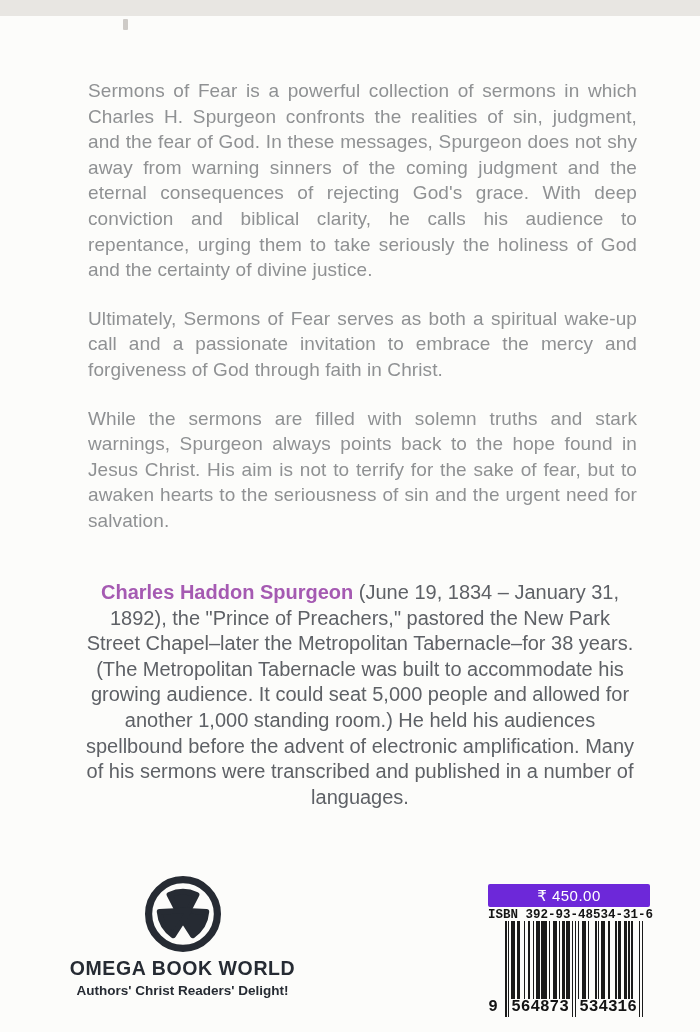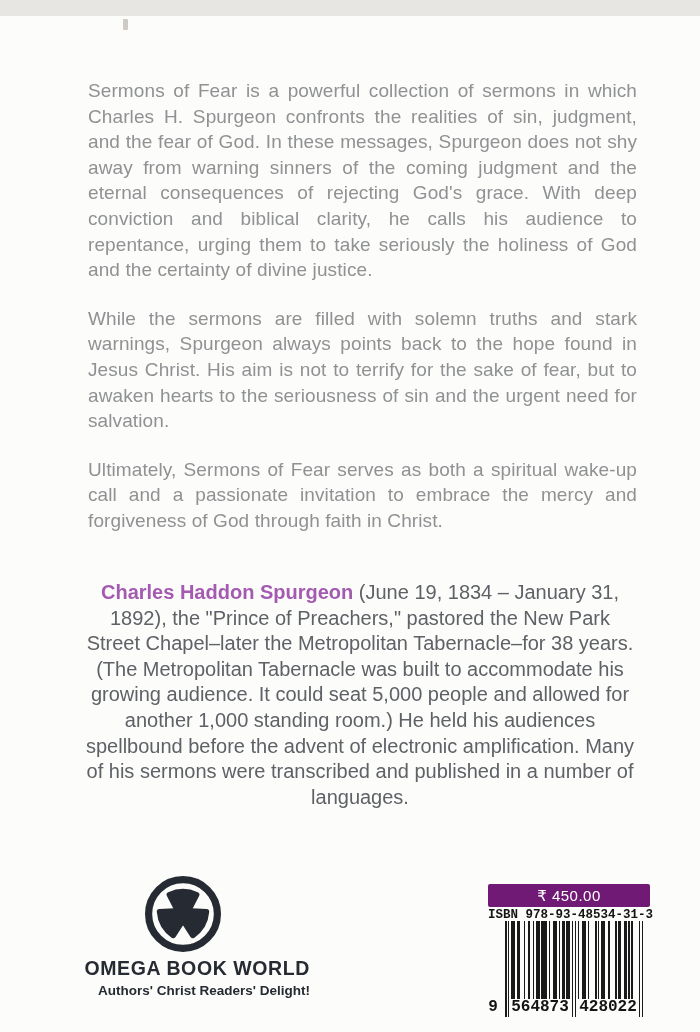--- a/index.html
+++ b/index.html
@@ -40,21 +40,21 @@
     font-size: 20px;
     line-height: 25.6px;
     text-align: center;
     color: #5e6166;
   }
   .bio-name { font-weight: bold; }
 
   
   .publisher {
     position: absolute; left: 55px; top: 858px; width: 255px;
-    text-align: right;
+    text-align: center;
     color: #262b33;
   }
   .logo { display: block; width: 80px; height: 80px; margin: 0 auto; }
   .pub-name {
     margin-top: 3px;
     font-size: 19.5px;
     font-weight: bold;
     letter-spacing: 0.6px;
     white-space: nowrap;
   }
@@ -121,42 +121,42 @@
 </style>
 </head>
 <body>
 
 <div class="cover">
 
   <div class="artifact"></div>
 
   <div class="synopsis">
     <p style="color: rgb(143, 145, 147);">Sermons of Fear is a powerful collection of sermons in which Charles H. Spurgeon confronts the realities of sin, judgment, and the fear of God. In these messages, Spurgeon does not shy away from warning sinners of the coming judgment and the eternal consequences of rejecting God's grace. With deep conviction and biblical clarity, he calls his audience to repentance, urging them to take seriously the holiness of God and the certainty of divine justice.</p>
+    <p style="color: rgb(143, 145, 147);">Ultimately, Sermons of Fear serves as both a spiritual wake-up call and a passionate invitation to embrace the mercy and forgiveness of God through faith in Christ.</p>
     <p style="color: rgb(143, 145, 147);">While the sermons are filled with solemn truths and stark warnings, Spurgeon always points back to the hope found in Jesus Christ. His aim is not to terrify for the sake of fear, but to awaken hearts to the seriousness of sin and the urgent need for salvation.</p>
-    <p style="color: rgb(143, 145, 147);">Ultimately, Sermons of Fear serves as both a spiritual wake-up call and a passionate invitation to embrace the mercy and forgiveness of God through faith in Christ.</p>
   </div>
 
   <div class="bio" style="color: rgb(94, 97, 102);"><span class="bio-name" style="color: rgb(165, 90, 178);">Charles Haddon Spurgeon</span><span class="bio-rest"> (June 19, 1834 – January 31, 1892), the "Prince of Preachers," pastored the New Park Street Chapel–later the Metropolitan Tabernacle–for 38 years. (The Metropolitan Tabernacle was built to accommodate his growing audience. It could seat 5,000 people and allowed for another 1,000 standing room.) He held his audiences spellbound before the advent of electronic amplification. Many of his sermons were transcribed and published in a number of languages.</span></div>
 
   <div class="publisher" style="color: rgb(38, 43, 51);">
     <svg class="logo" viewBox="0 0 100 100" aria-hidden="true">
       <circle cx="50" cy="50" r="43" fill="none" stroke="#262b33" stroke-width="9"></circle>
       <g fill="#262b33" stroke="#262b33" stroke-width="7" stroke-linejoin="round">
         <path d="M50 59 L33 26 Q50 18 67 26 Z"></path>
         <path d="M50 59 L33 26 Q50 18 67 26 Z" transform="rotate(120 50 50)"></path>
         <path d="M50 59 L33 26 Q50 18 67 26 Z" transform="rotate(240 50 50)"></path>
       </g>
     </svg>
     <div class="pub-name">OMEGA BOOK WORLD</div>
     <div class="pub-tagline">Authors' Christ Readers' Delight!</div>
   </div>
 
   <div class="barcode-block">
-    <div class="price-bar" style="background: #701a75;"><span>₹ 450.00</span></div>
-    <div class="isbn">ISBN 978-93-48534-31-3</div>
+    <div class="price-bar" style="background: #6d28d9;"><span>₹ 450.00</span></div>
+    <div class="isbn">ISBN 392-93-48534-31-6</div>
     <svg class="ean" id="ean-svg" viewBox="0 0 95 96" preserveAspectRatio="none" shape-rendering="crispEdges" aria-hidden="true">
         <rect x="0" y="0" width="1.05" height="96"></rect>
         <rect x="2" y="0" width="1.05" height="96"></rect>
         <rect x="4" y="0" width="1.05" height="78"></rect>
         <rect x="5" y="0" width="1.05" height="78"></rect>
         <rect x="6" y="0" width="1.05" height="78"></rect>
         <rect x="8" y="0" width="1.05" height="78"></rect>
         <rect x="9" y="0" width="1.05" height="78"></rect>
         <rect x="13" y="0" width="1.05" height="78"></rect>
         <rect x="16" y="0" width="1.05" height="78"></rect>
@@ -196,17 +196,17 @@
         <rect x="79" y="0" width="1.05" height="78"></rect>
         <rect x="82" y="0" width="1.05" height="78"></rect>
         <rect x="83" y="0" width="1.05" height="78"></rect>
         <rect x="85" y="0" width="1.05" height="78"></rect>
         <rect x="87" y="0" width="1.05" height="78"></rect>
         <rect x="92" y="0" width="1.05" height="96"></rect>
         <rect x="94" y="0" width="1.05" height="96"></rect>
       </svg>
     <span class="bd bd-first">9</span>
     <span class="bd bd-left">564873</span>
-    <span class="bd bd-right">428022</span>
+    <span class="bd bd-right">534316</span>
   </div>
 
   <div class="bottom-shadow"></div>
 </div>
 
 </body></html>

